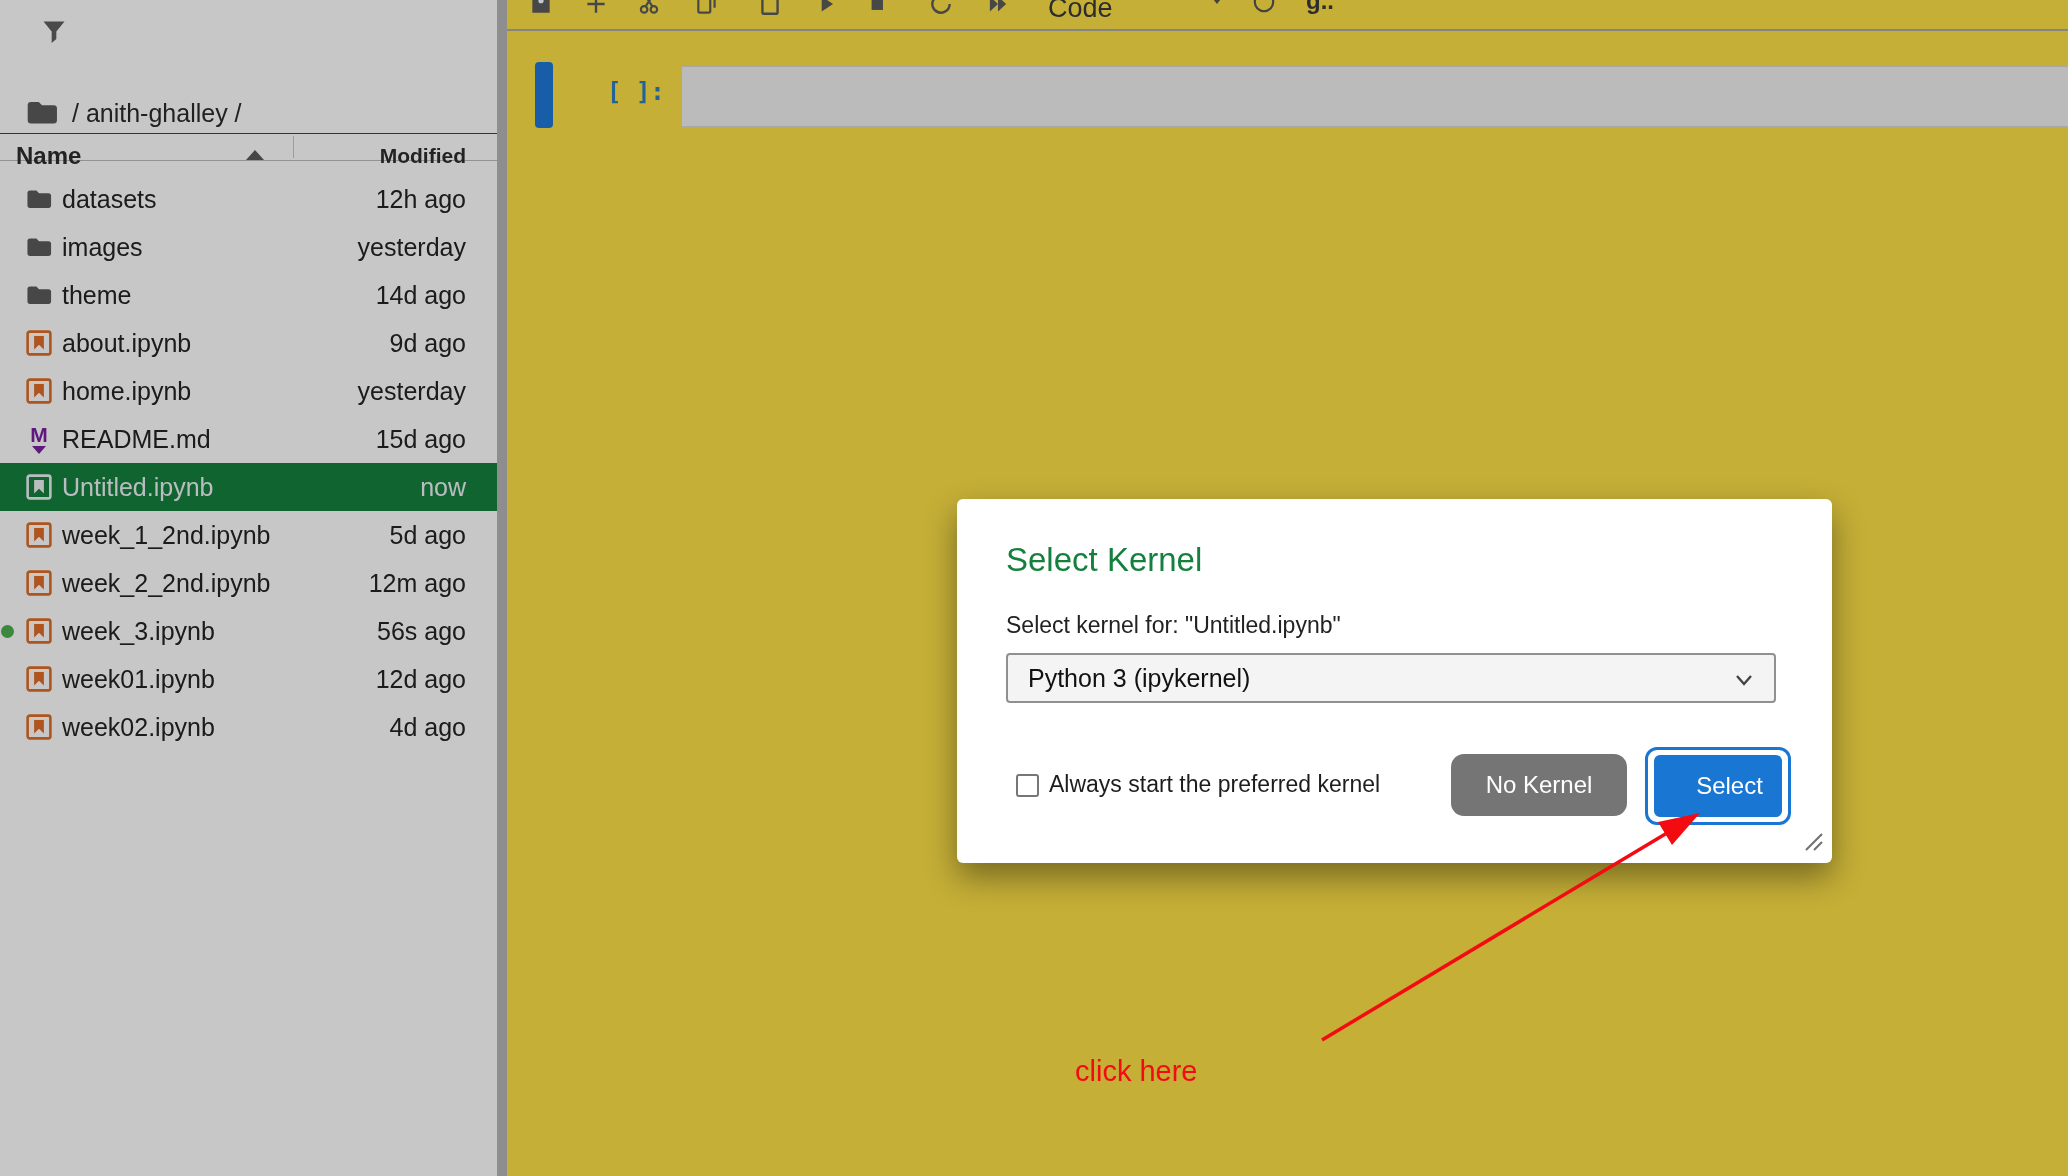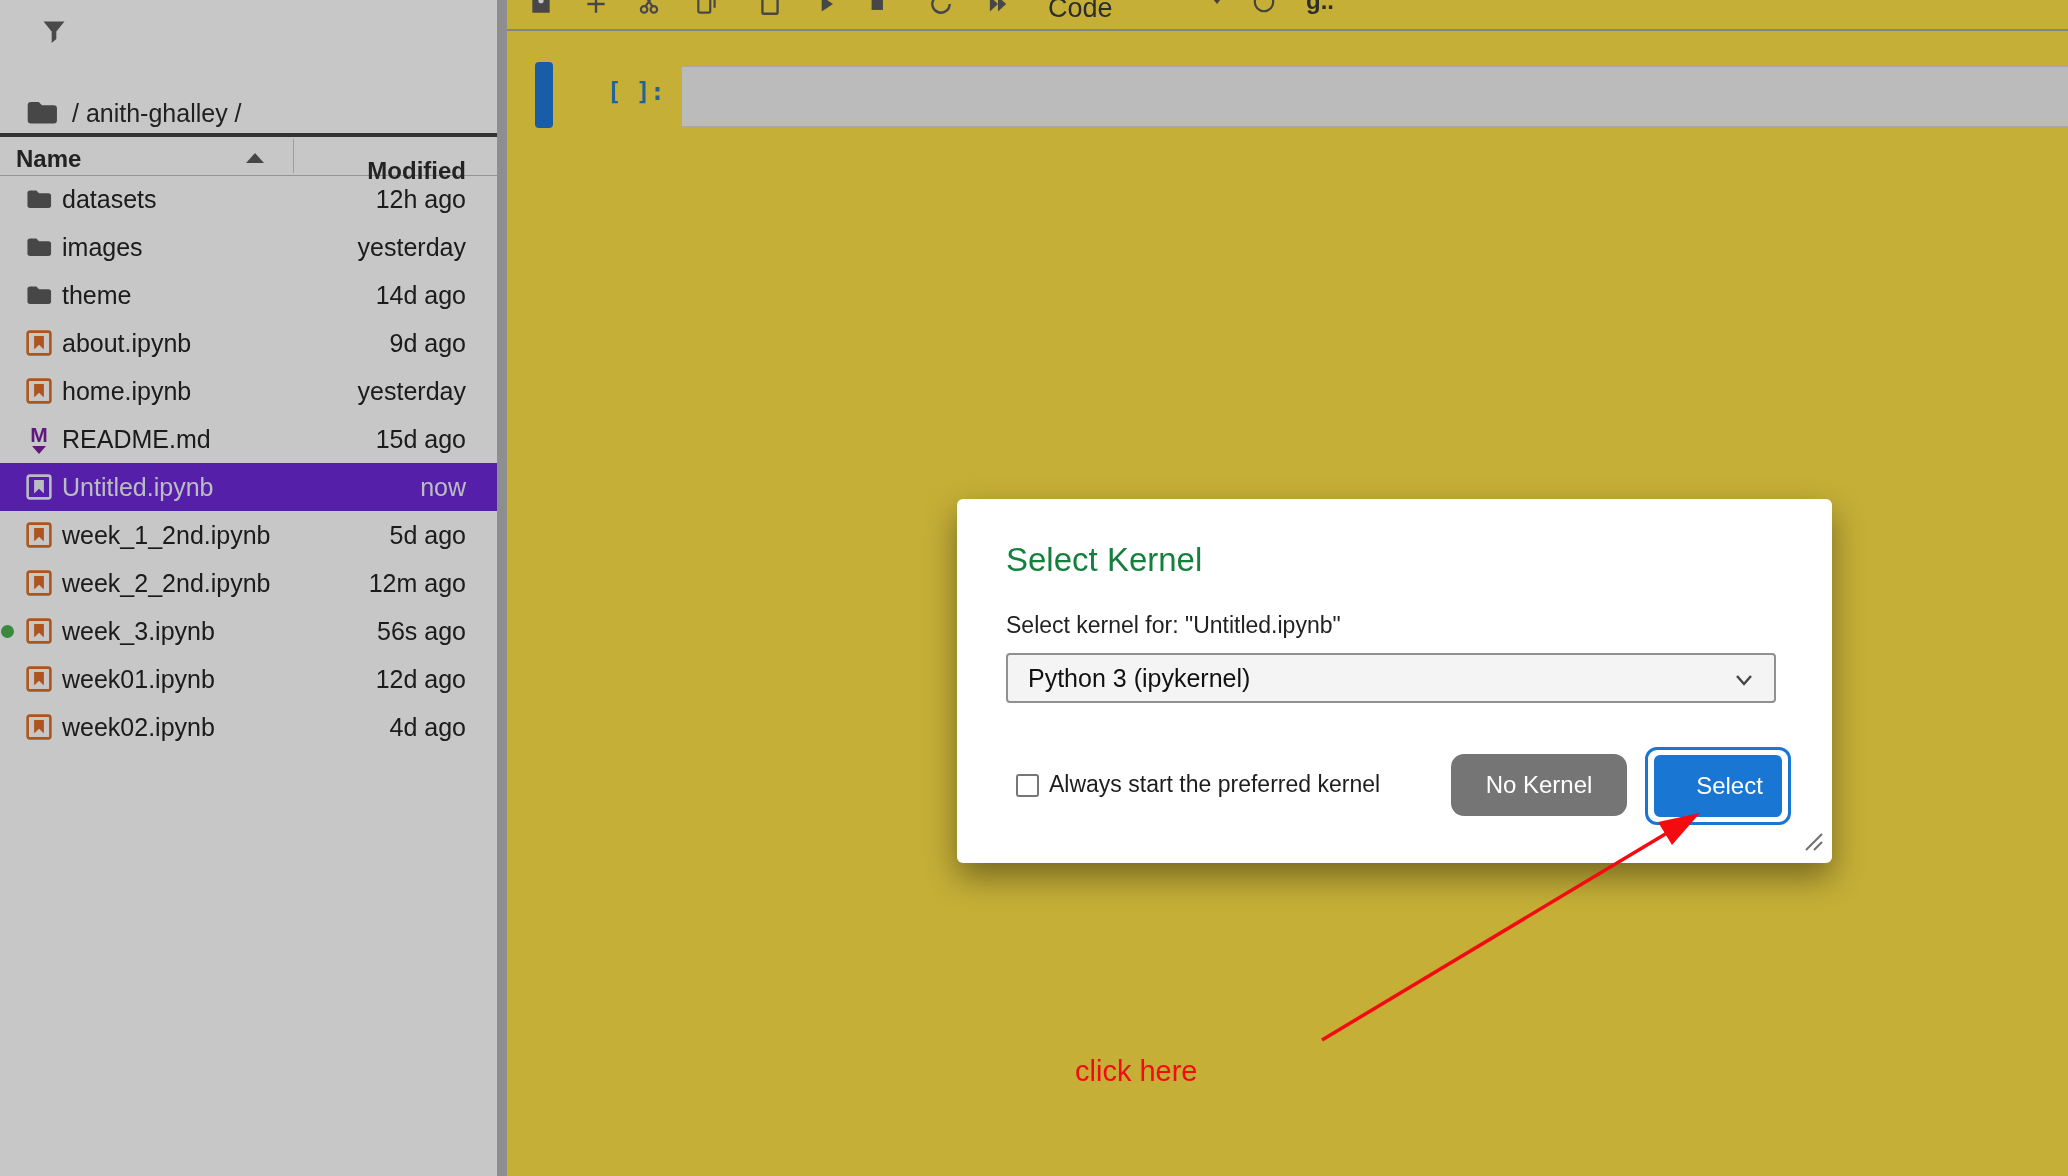--- a/index.html
+++ b/index.html
@@ -10,32 +10,32 @@
   }
   
   .ui { position:absolute; inset:0; z-index:0; }
 
   
   .sidebar { position:absolute; left:0; top:0; width:497px; height:100%; background:#ffffff; }
   .filter-ic { position:absolute; left:40px; top:16px; }
   .crumbs { position:absolute; left:26px; top:76px; height:34px; display:flex; align-items:center; gap:14px;margin-top:20px; }
   .crumb-txt { font-size:25px; color:#2b2b2b; }
   .fb-head {
-    position:absolute; left:0; top:133px; width:100%; height:43px;
-    border-top:4px solid #404040; border-bottom:1px solid #bdbdbd;
+    position:absolute; left:0; top:133px; width:100%; height:28px;
+    border-top:1px solid #404040; border-bottom:1px solid #bdbdbd;
   }
   .col-name { position:absolute; left:16px; top:8px; font-size:24px; font-weight:bold; color:#2e2e2e; }
   .sort-caret { position:absolute; left:246px; top:16px; width:0; height:0;
     border-left:9px solid transparent; border-right:9px solid transparent; border-bottom:10px solid #5a5a5a; }
   .head-vline { position:absolute; left:293px; top:2px; bottom:2px; width:1px; background:#c9c9c9; }
-  .col-mod { position:absolute; right:31px; top:20px; font-size:24px; font-weight:bold; color:#2e2e2e; }
+  .col-mod { position:absolute; right:31px; top:10px; font-size:21px; font-weight:bold; color:#2e2e2e; }
 
   .file-list { position:absolute; left:0; top:175px; width:100%; }
   .row { position:relative; height:48px; width:100%; }
-  .row.sel { background:#6d28d9; }
+  .row.sel { background:#15803d; }
   .ric { position:absolute; left:26px; top:11px; width:26px; height:26px; display:flex; align-items:center; justify-content:center; }
   .fname { position:absolute; left:62px; top:10px; font-size:25px; color:#242424; white-space:nowrap; }
   .fmod  { position:absolute; right:31px; top:10px; font-size:25px; color:#242424; white-space:nowrap; }
   .row.sel .fname, .row.sel .fmod { color:#eef2f7; }
   .dot { position:absolute; left:1px; top:18px; width:13px; height:13px; border-radius:50%; background:#4caf50; }
   .md-ic { display:flex; flex-direction:column; align-items:center; line-height:1; }
   .md-m { font-size:21px; font-weight:bold; color:#7b1fa2; font-style:normal; }
   .md-tri { width:0; height:0; margin-top:1px;
     border-left:7px solid transparent; border-right:7px solid transparent; border-top:8px solid #7b1fa2; }
 

